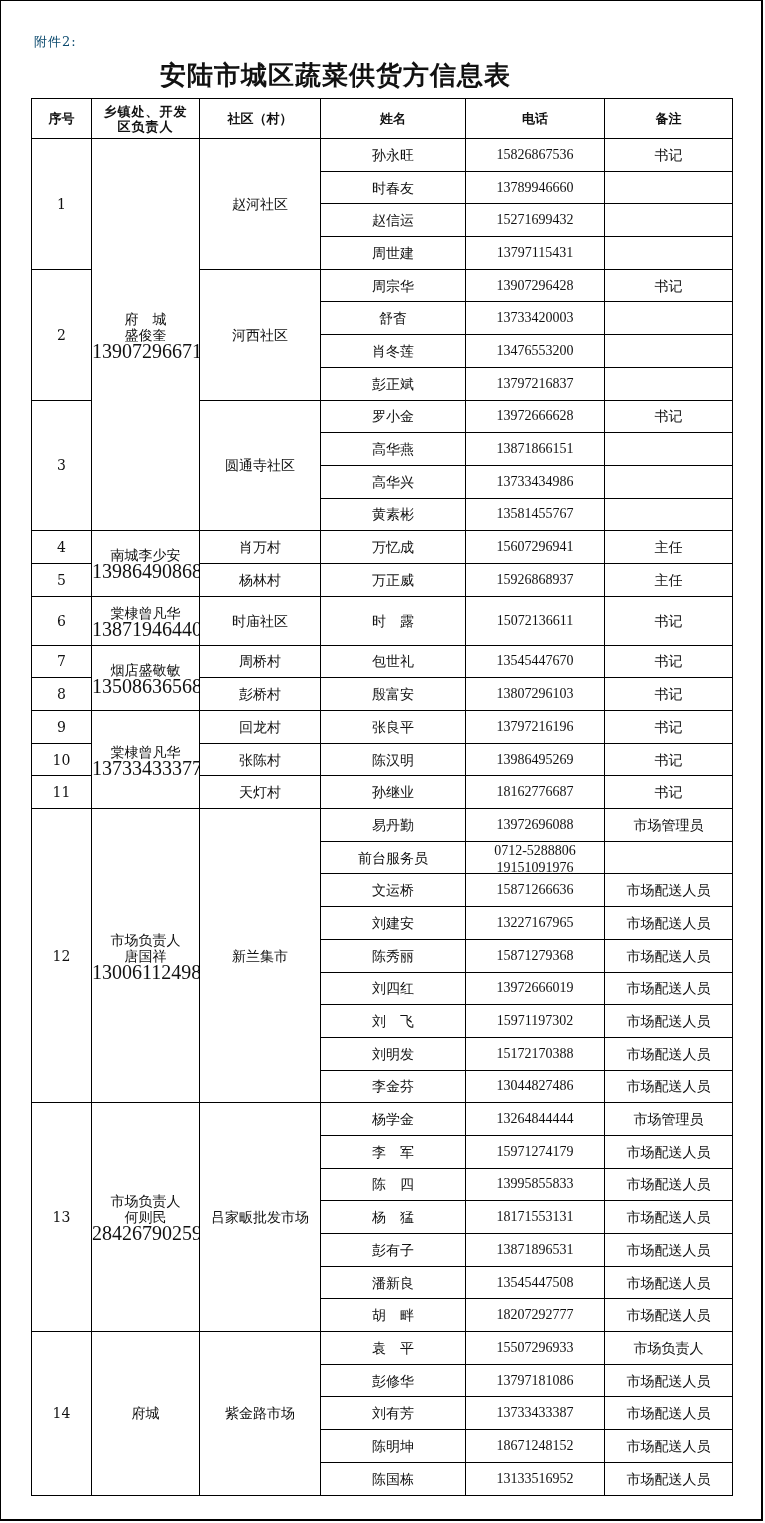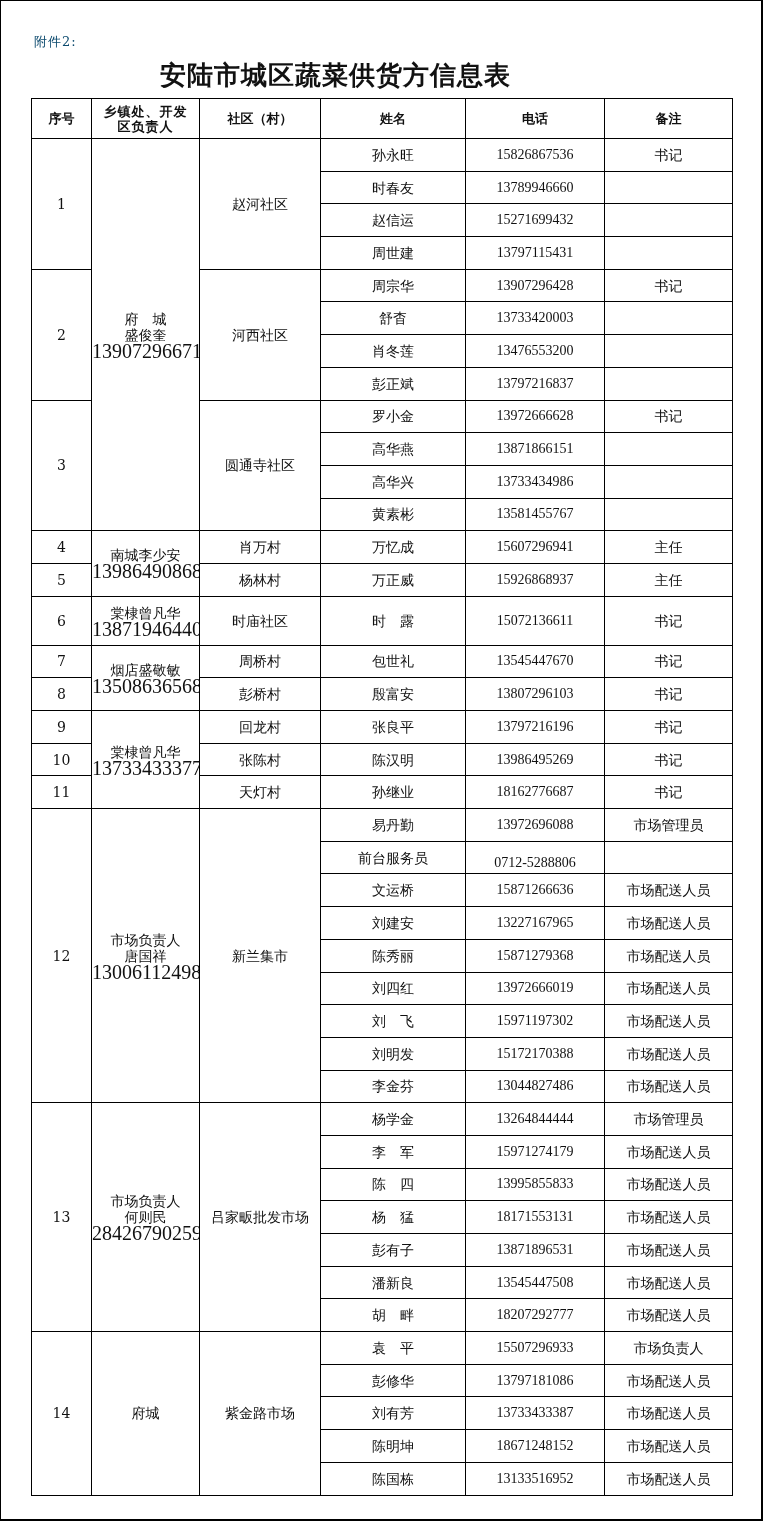--- a/index.html
+++ b/index.html
@@ -12,21 +12,21 @@
                font-size: 26px; font-weight: bold; letter-spacing: 1px; }
   table.supply { position: absolute; left: 31px; top: 98px; border-collapse: collapse;
                  table-layout: fixed; width: 701px; }
   table.supply td, table.supply th { border: 1px solid #000; text-align: center; vertical-align: middle;
                  padding: 0; font-size: 14px; line-height: 16px; overflow: hidden; }
   table.supply th { font-weight: bold; font-size: 13px; height: 39px; }
   table.supply th.multi { font-size: 13px; line-height: 15px; letter-spacing: 1px; }
   table.supply td { height: 31.7px; }
   .phone { font-family: "Liberation Serif", serif; font-size: 20px; }
   .dual-phone { line-height: 17px; height: 31.7px; display: block; overflow: hidden; padding-top: 0; }
-  .dual-phone span { display: block; margin-top: 12px; }
+  .dual-phone span { display: block; }
   .leader { line-height: 17px; }
   .leader span { display: block; }
 </style>
 </head>
 <body>
 
 <div class="page-frame"></div>
 <div class="attachment-label">附件2:</div>
 <div class="doc-title">安陆市城区蔬菜供货方信息表</div>
 

